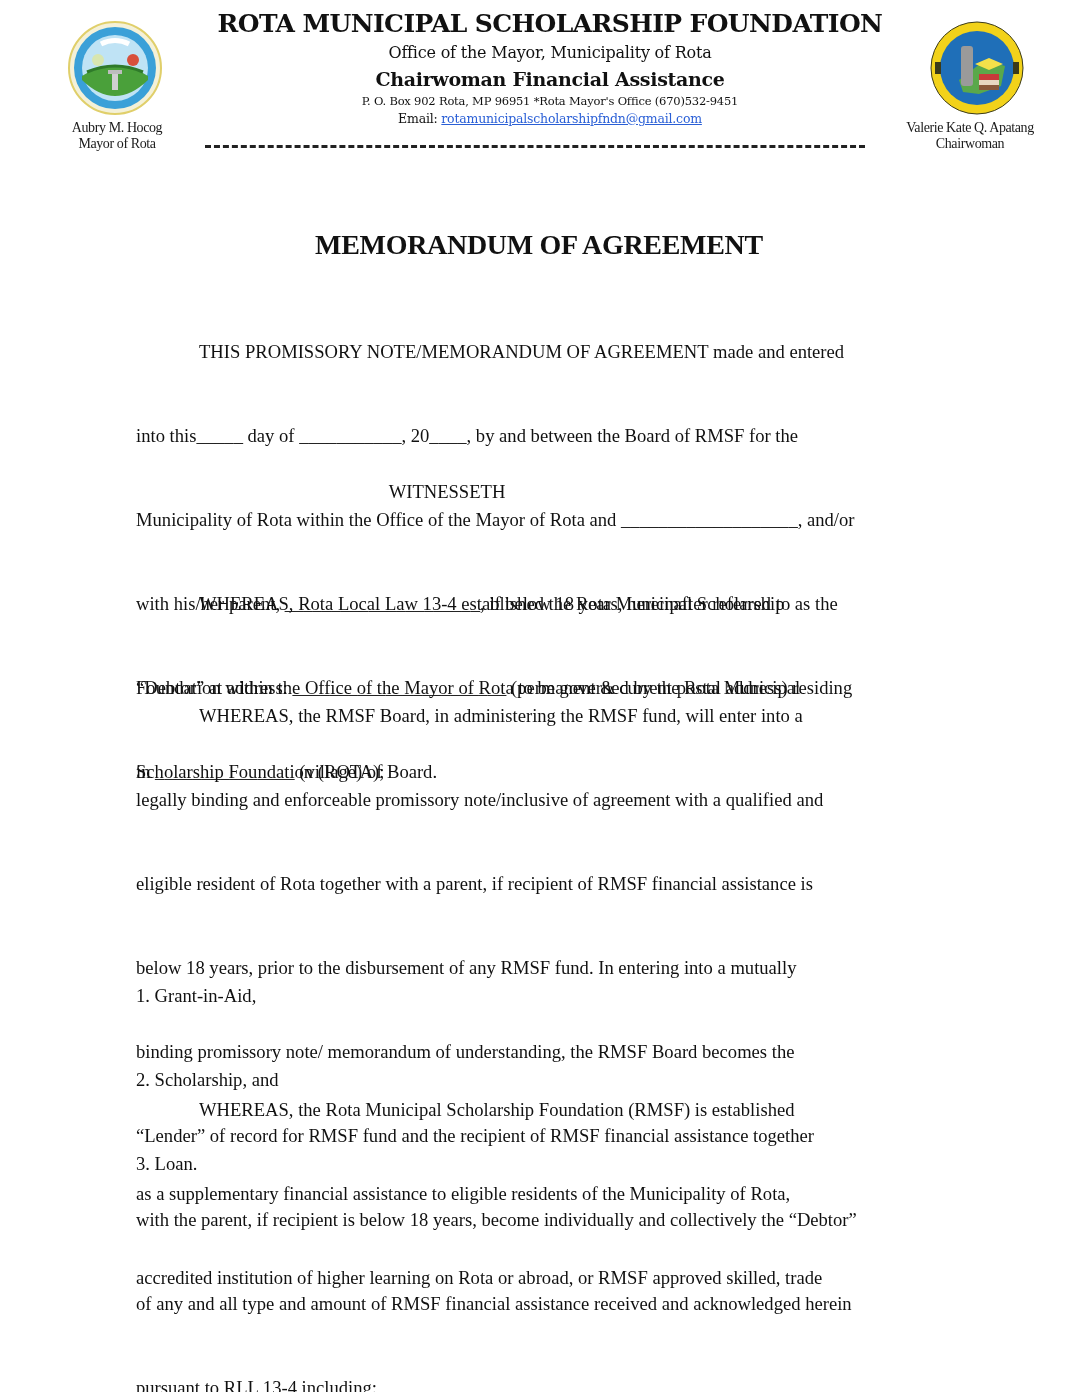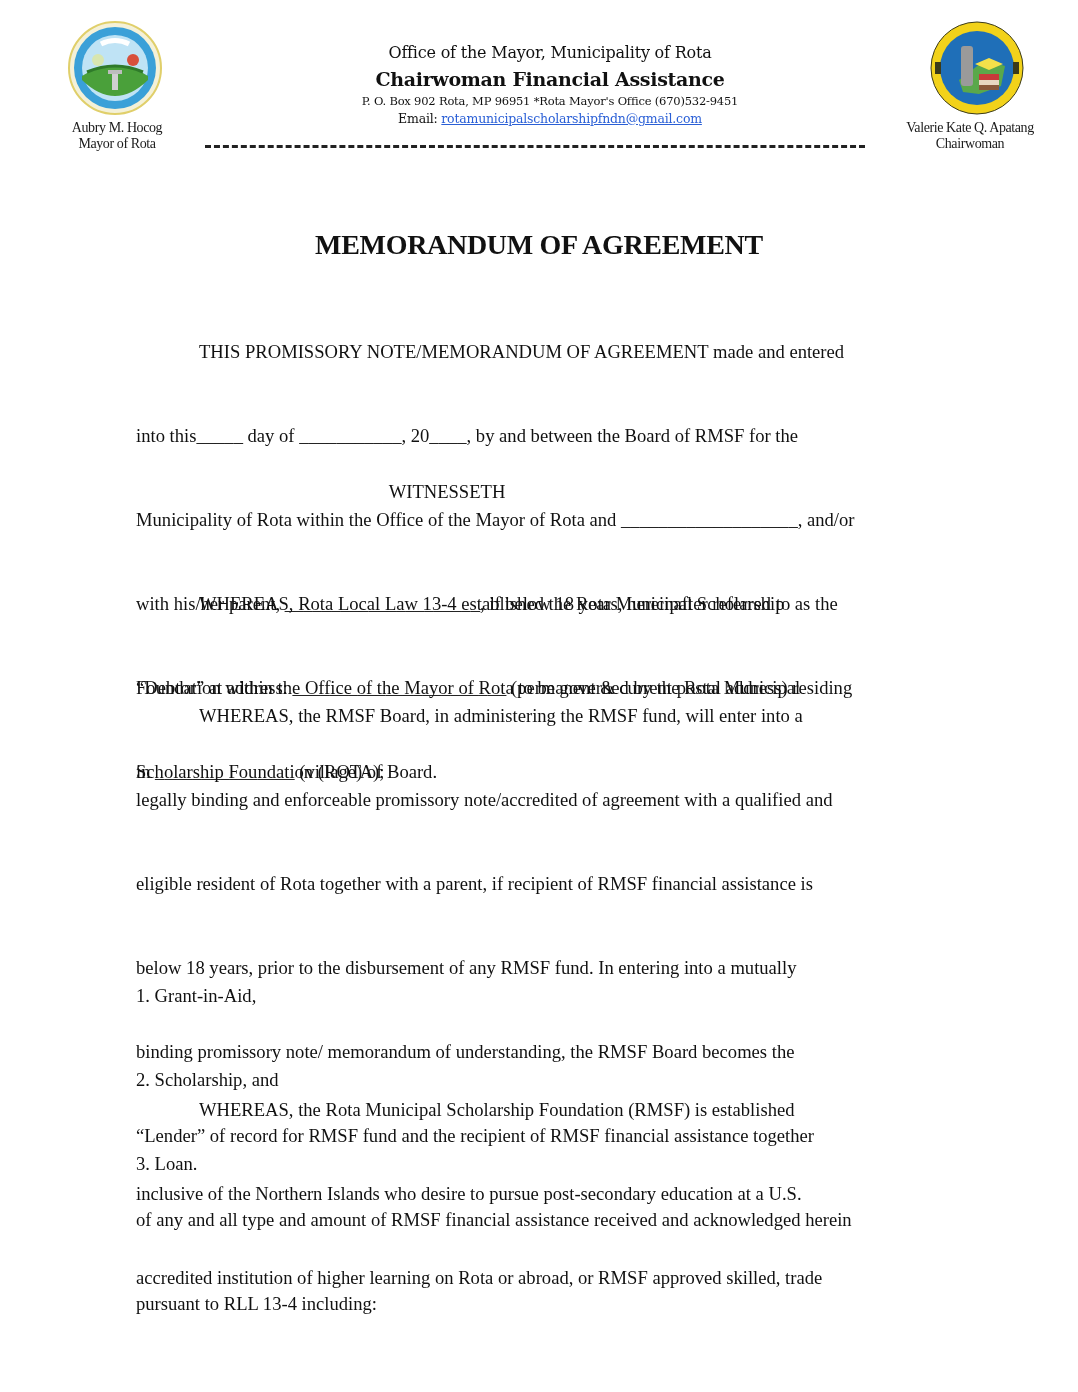--- a/index.html
+++ b/index.html
@@ -170,20 +170,21 @@
 
   <div class="signatory signatory-left">
     <div>Aubry M. Hocog</div>
     <div>Mayor of Rota</div>
   </div>
   <div class="signatory signatory-right">
     <div>Valerie Kate Q. Apatang</div>
     <div>Chairwoman</div>
   </div>
 
+  <div class="lh-center lh-title">ROTA MUNICIPAL SCHOLARSHIP FOUNDATION</div>
   <div class="lh-center lh-office">Office of the Mayor, Municipality of Rota</div>
   <div class="lh-center lh-program">Chairwoman Financial Assistance</div>
   <div class="lh-center lh-address">P. O. Box 902 Rota, MP 96951 *Rota Mayor's Office (670)532-9451</div>
   <div class="lh-center lh-email">
     <span>Email: </span><a href="#">rotamunicipalscholarshipfndn@gmail.com</a>
   </div>
   <div class="lh-rule"></div>
 
   <div class="doc">
     <div class="doc-title">MEMORANDUM OF AGREEMENT</div>
@@ -200,38 +201,39 @@
     <div class="witness">WITNESSETH</div>
 
     <div class="block whereas1">
       <span class="line indent">WHEREAS, Rota Local Law 13-4 established the Rota Municipal Scholarship</span>
       <span class="line">Foundation within the Office of the Mayor of Rota to be governed by the Rota Municipal</span>
       <span class="line">Scholarship Foundation (ROTA);</span>
     </div>
 
     <div class="block whereas2">
       <span class="line indent">WHEREAS, the RMSF Board, in administering the RMSF fund, will enter into a</span>
-      <span class="line">legally binding and enforceable promissory note/accredited of agreement with a qualified and</span>
+      <span class="line">legally binding and enforceable promissory note/inclusive of agreement with a qualified and</span>
       <span class="line">eligible resident of Rota together with a parent, if recipient of RMSF financial assistance is</span>
       <span class="line">below 18 years, prior to the disbursement of any RMSF fund. In entering into a mutually</span>
       <span class="line">binding promissory note/ memorandum of understanding, the RMSF Board becomes the</span>
       <span class="line">“Lender” of record for RMSF fund and the recipient of RMSF financial assistance together</span>
+      <span class="line">with the parent, if recipient is below 18 years, become individually and collectively the “Debtor”</span>
       <span class="line">of any and all type and amount of RMSF financial assistance received and acknowledged herein</span>
       <span class="line">pursuant to RLL 13-4 including:</span>
     </div>
 
     <div class="block list">
       <span class="line">1. Grant-in-Aid,</span>
       <span class="line">2. Scholarship, and</span>
       <span class="line">3. Loan.</span>
     </div>
 
     <div class="block whereas3">
       <span class="line indent">WHEREAS, the Rota Municipal Scholarship Foundation (RMSF) is established</span>
-      <span class="line">inclusive of the Northern Islands who desire to pursue post-secondary education at a U.S.</span>
+      <span class="line">as a supplementary financial assistance to eligible residents of the Municipality of Rota,</span>
       <span class="line">accredited institution of higher learning on Rota or abroad, or RMSF approved skilled, trade</span>
       
       
       
       
     </div>
   </div>
 </div>
 
 </body></html>

